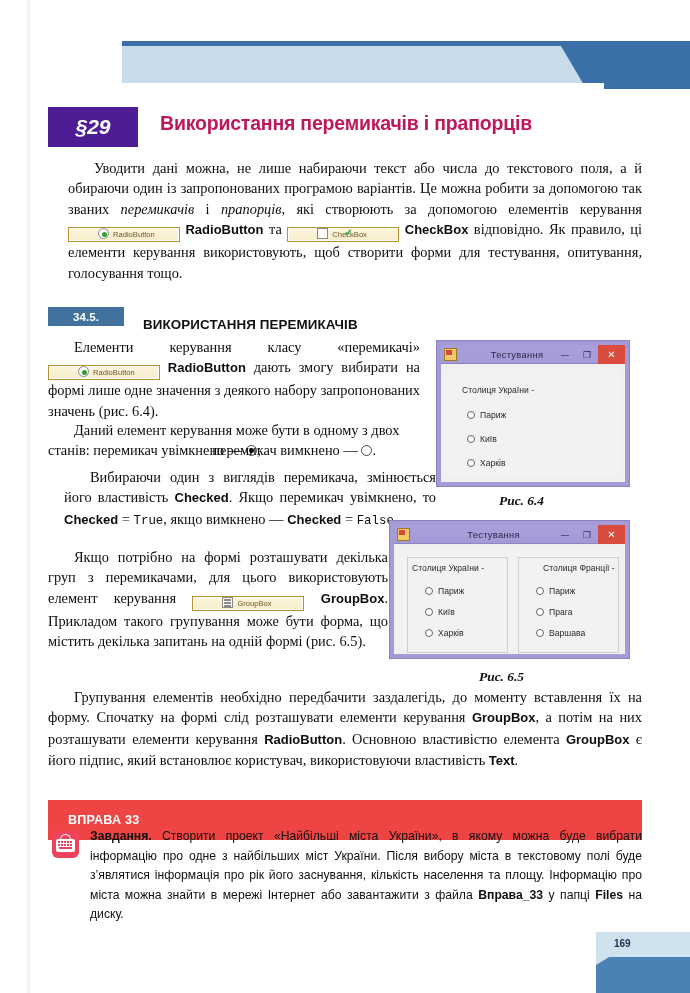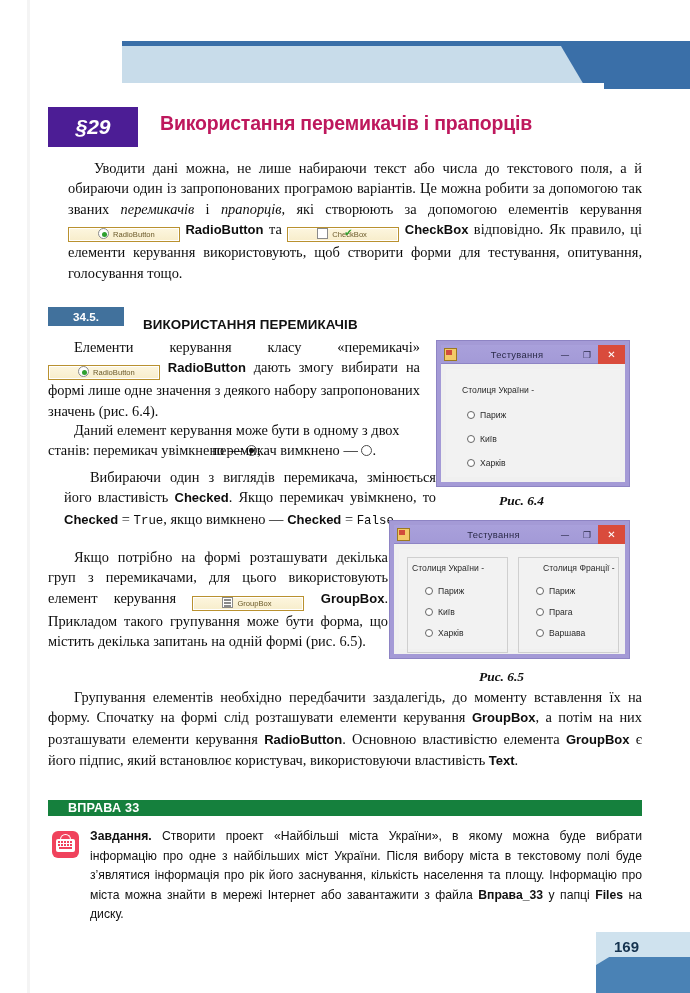--- a/index.html
+++ b/index.html
@@ -182,22 +182,22 @@
     position:absolute; border:1px solid #cfcfcf; background:transparent;
   }
   .fig-cap{
     position:absolute;
     font-family:"Liberation Serif", serif;
     font-style:italic; font-weight:bold; font-size:13.4px; color:#111;
   }
 
   
   .ex-bar{
-    position:absolute; left:48px; top:800px; width:594px; height:16px;
-    background:#15803d;
+    position:absolute; left:48px; top:800px; width:594px; height:40px;
+    background:#ef4444;
     display:flex; align-items:center;
   }
   .ex-bar span{
     font-family:"Liberation Sans", sans-serif;
     font-weight:bold; font-size:12.6px; color:#ffffff;
     margin-left:20px; letter-spacing:0.2px;
   }
   .ex-icon{
     position:absolute; left:52px; top:831px; width:27px; height:27px;
     background:#f0425c; border-radius:6px;
@@ -223,21 +223,21 @@
   .ex-text b{ font-weight:bold; }
 
   
   .foot-band{
     position:absolute; left:596px; top:932px; width:94px; height:33px;
     background:#cfe2ee;
   }
   .foot-num{
     position:absolute; left:614px; top:938px;
     font-family:"Liberation Sans", sans-serif;
-    font-weight:bold; font-size:15px; color:#15334f;
+    font-weight:bold; font-size:10px; color:#15334f;
   }
   .foot-shape{
     position:absolute; left:596px; top:957px; width:94px; height:36px;
     background:#4a82b5;
     clip-path: polygon(14% 0, 100% 0, 100% 100%, 0 100%, 0 22%);
   }
   .spine{
     position:absolute; left:27px; top:0; width:3px; height:993px;
     background:#f4f4f4;
   }

